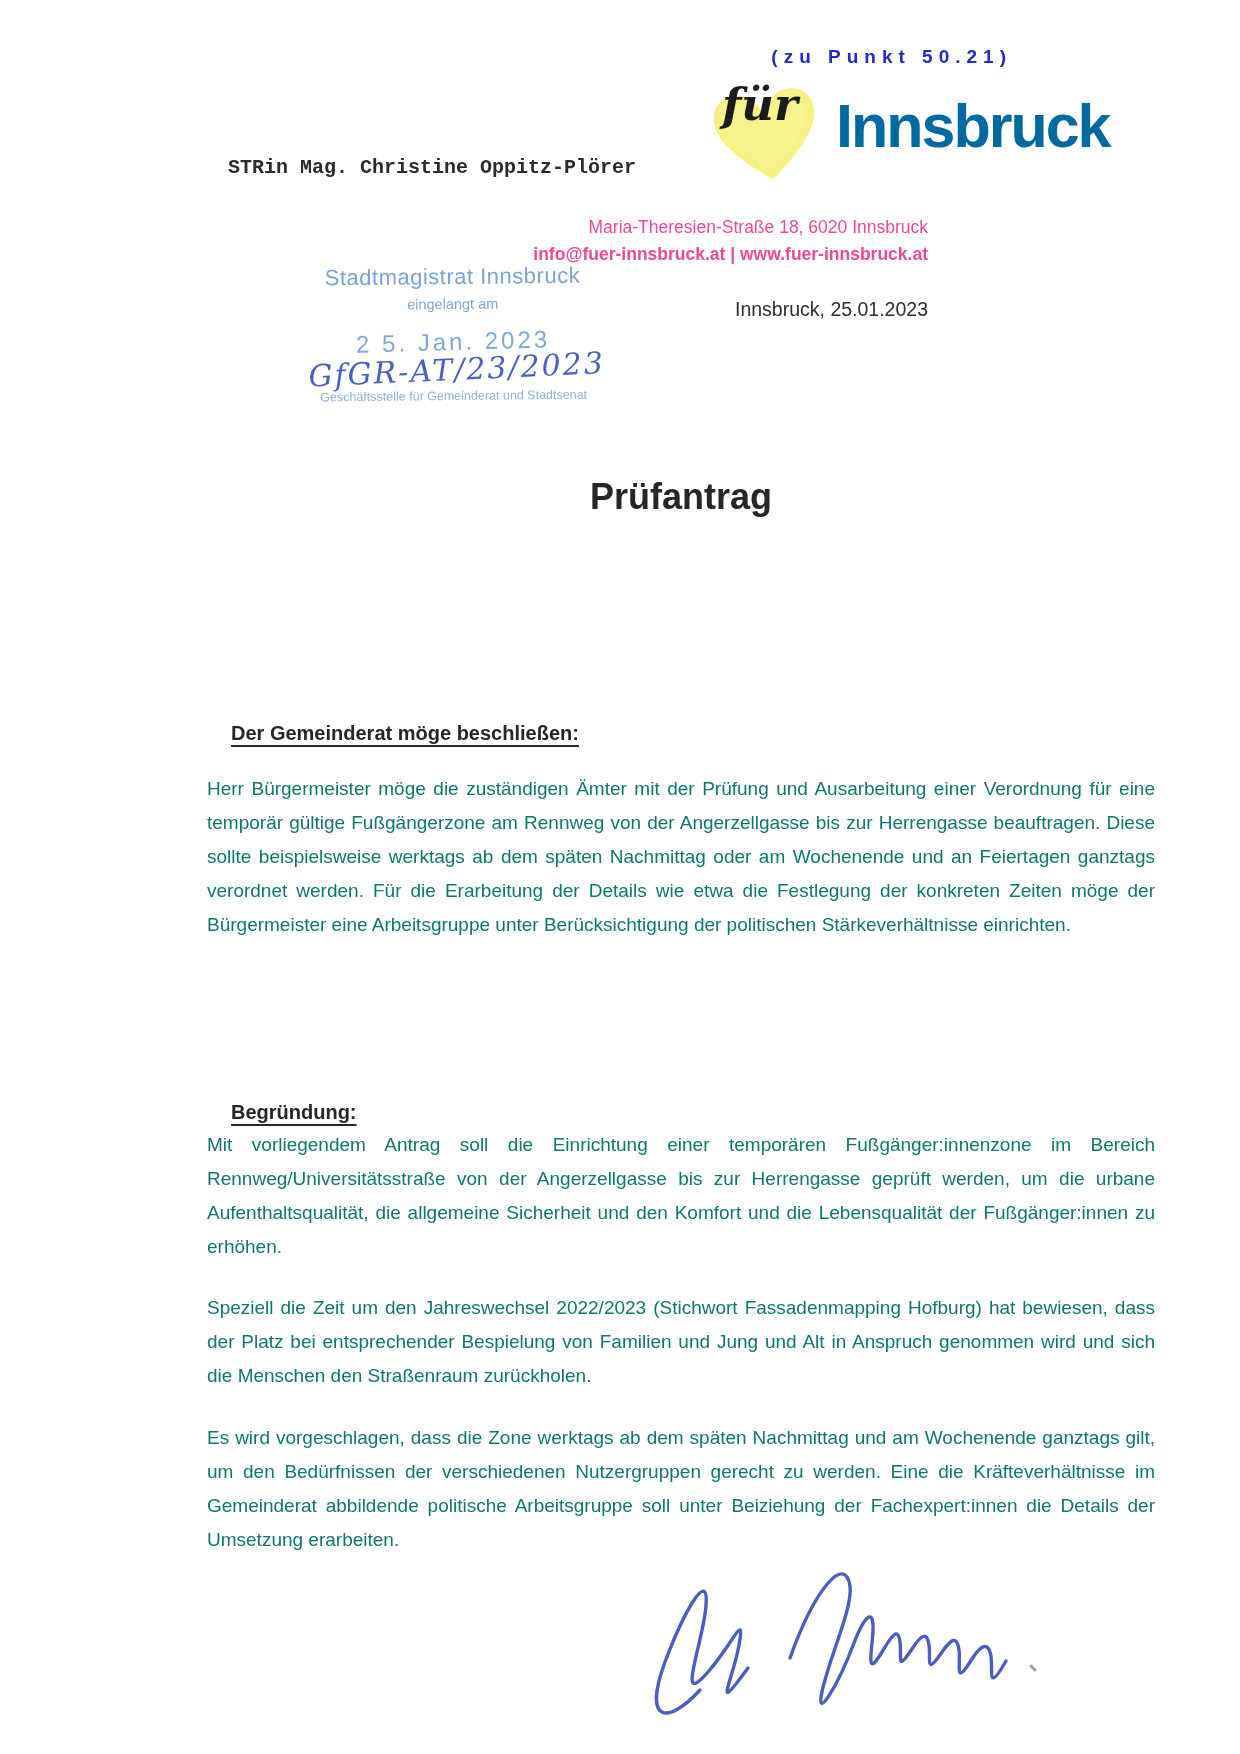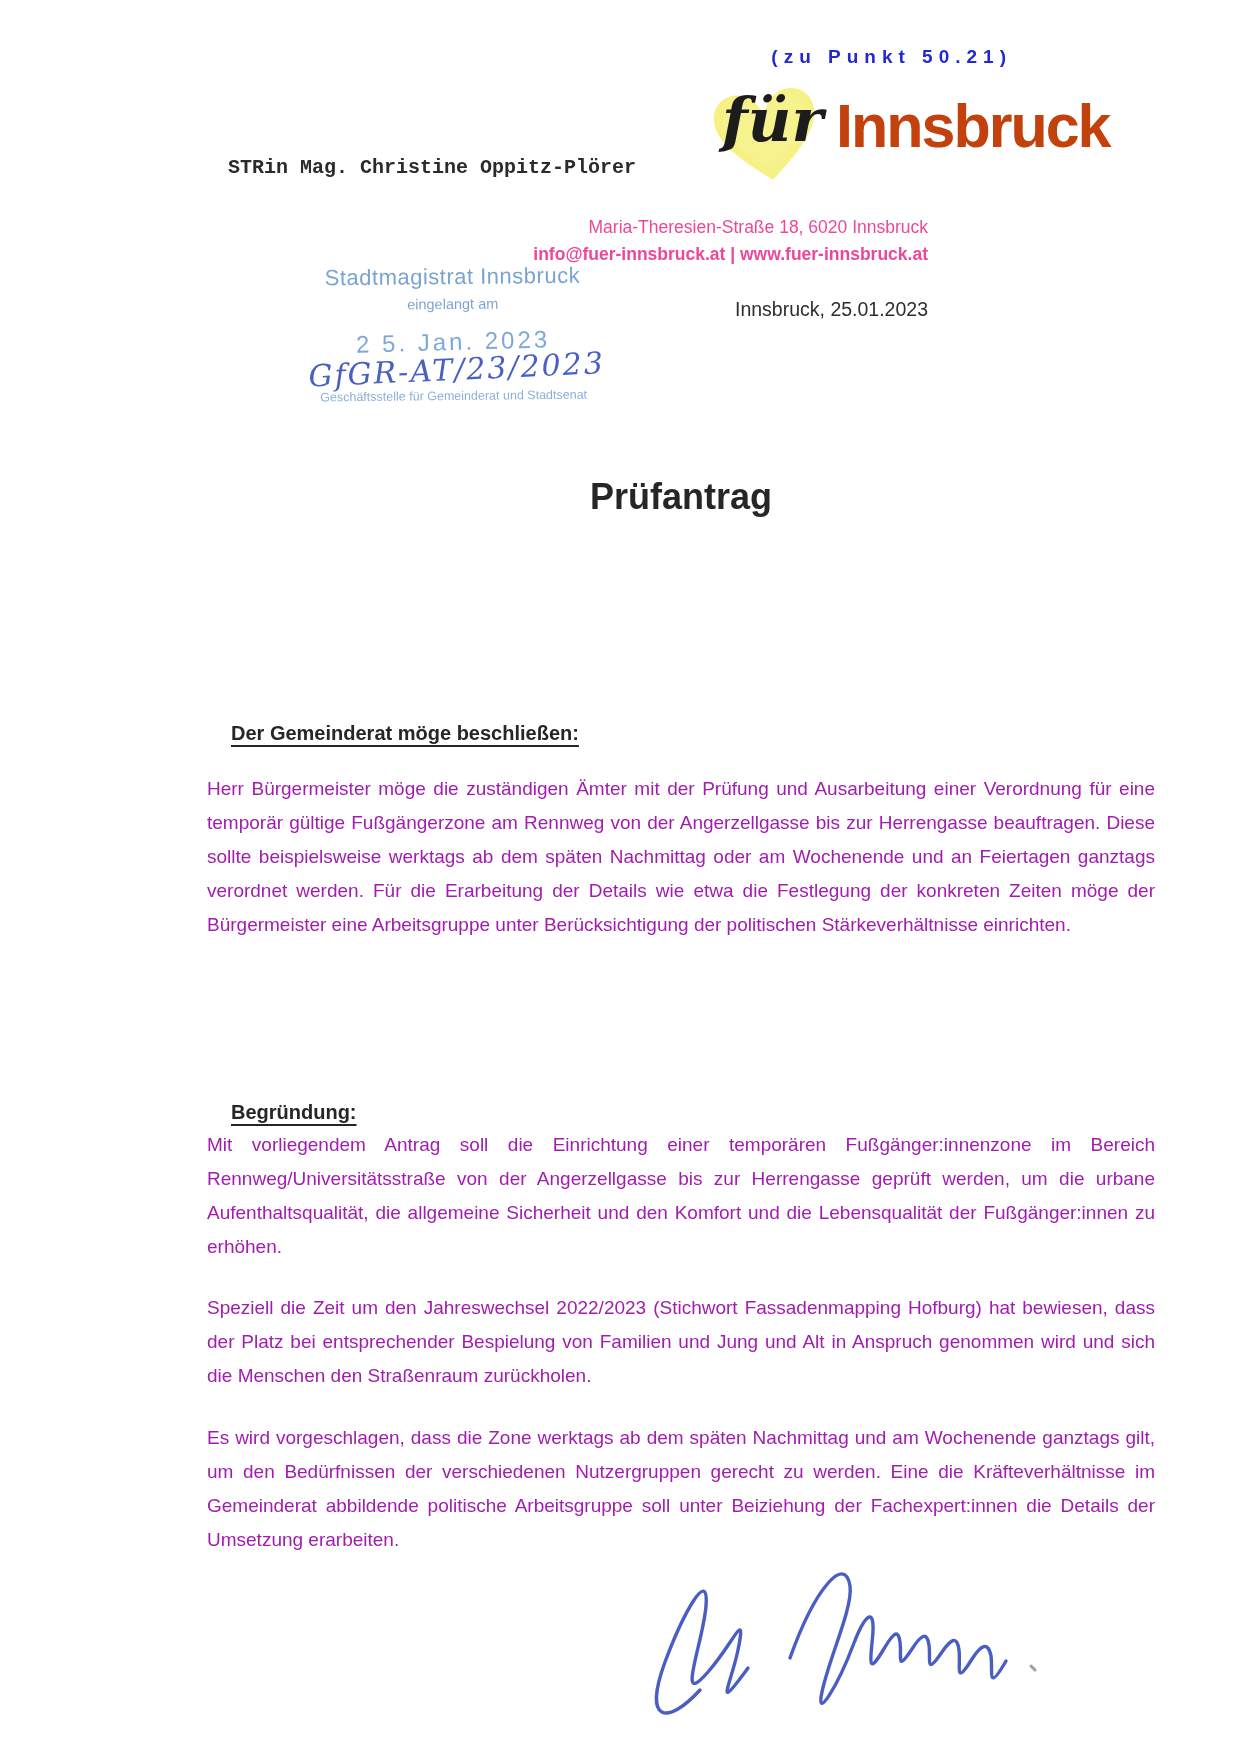--- a/index.html
+++ b/index.html
@@ -29,30 +29,30 @@
     font-size: 20px; font-weight: 700;
     color: #2b2b2b;
     white-space: nowrap;
     font-family: Liberation Mono, monospace;
   }
 
   
   .logo { left: 648px; top: 80px; width: 430px; height: 118px; }
   .logo .heart { position: absolute; left: 0; top: 2px; width: 118px; height: 110px; }
   .logo .fuer {
-    position: absolute; left: 14px; top: 10px;
+    position: absolute; left: 14px; top: 2px;
     font-family: "DejaVu Serif", serif;
     font-style: italic; font-weight: 600;
-    font-size: 60px; color: #1c1c1c;
+    font-size: 45px; color: #1c1c1c;
     line-height: 1;
   }
   .logo .innsbruck {
     position: absolute; left: 128px; top: 16px;
     font-size: 61px; font-weight: 800;
-    letter-spacing: -2px; color: #c2410c;
+    letter-spacing: -2px; color: #0369a1;
     line-height: 1;
   }
 
   .addr-block {
     top: 214px; right: 252px;
     text-align: right;
     font-size: 17.5px; color: #ec4899;
     line-height: 27px;
     white-space: nowrap;
   }
@@ -110,21 +110,21 @@
     text-underline-offset: 5px;
     text-decoration-thickness: 1.5px;
     white-space: nowrap;
     margin-left: 24px;
   }
   .h-resolution { top: 722px; }
   .h-justification { top: 1101px; text-align: right; }
 
   .body-par {
     left: 147px; width: 948px;
-    font-size: 19px; color: #a21caf;
+    font-size: 19px; color: #0f766e;
     line-height: 34px;
     text-align: justify;
   }
   .p1 { top: 772px; }
   .p2 { top: 1128px; }
   .p3 { top: 1291px; }
   .p4 { top: 1421px; }
 
   .signature { left: 555px; top: 1540px; width: 450px; height: 200px; }
 </style>

